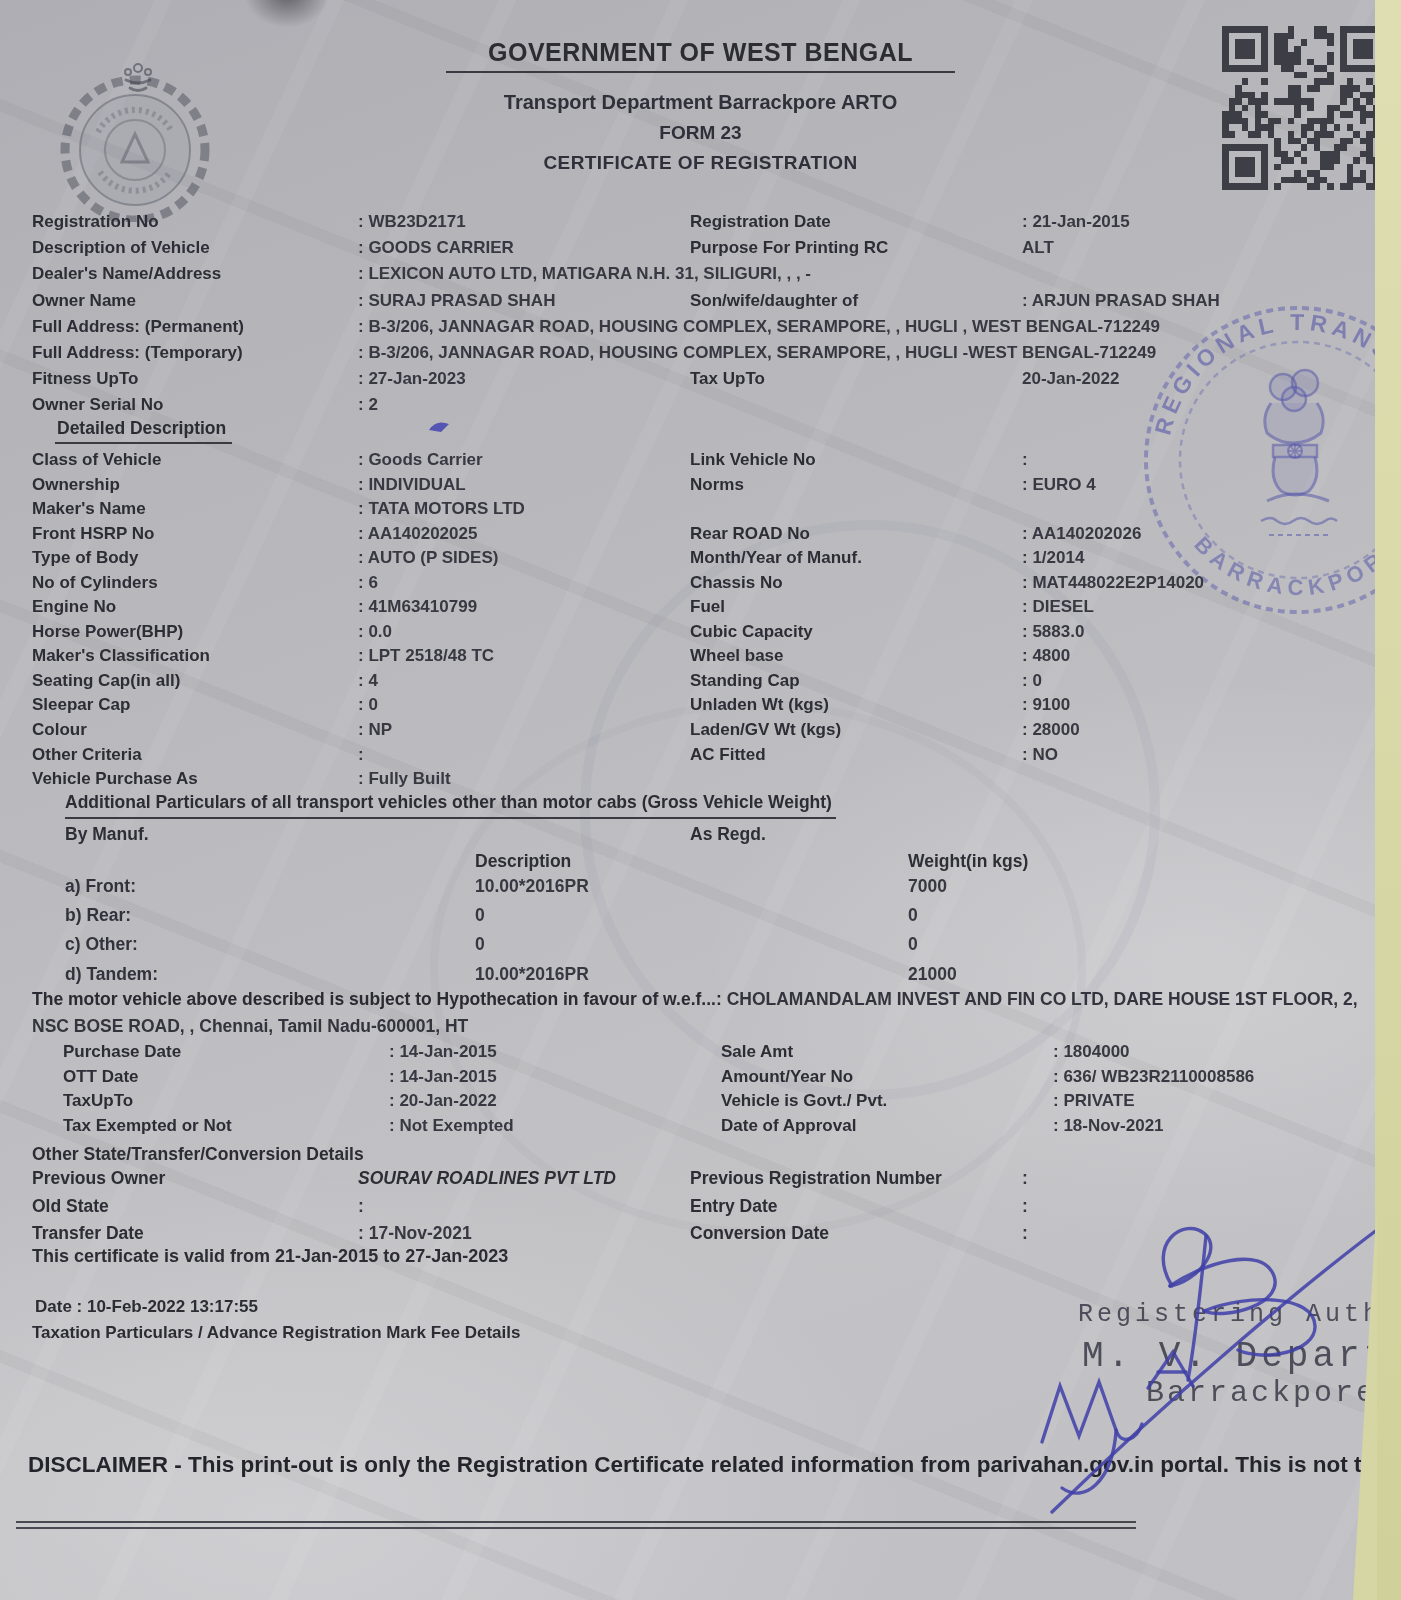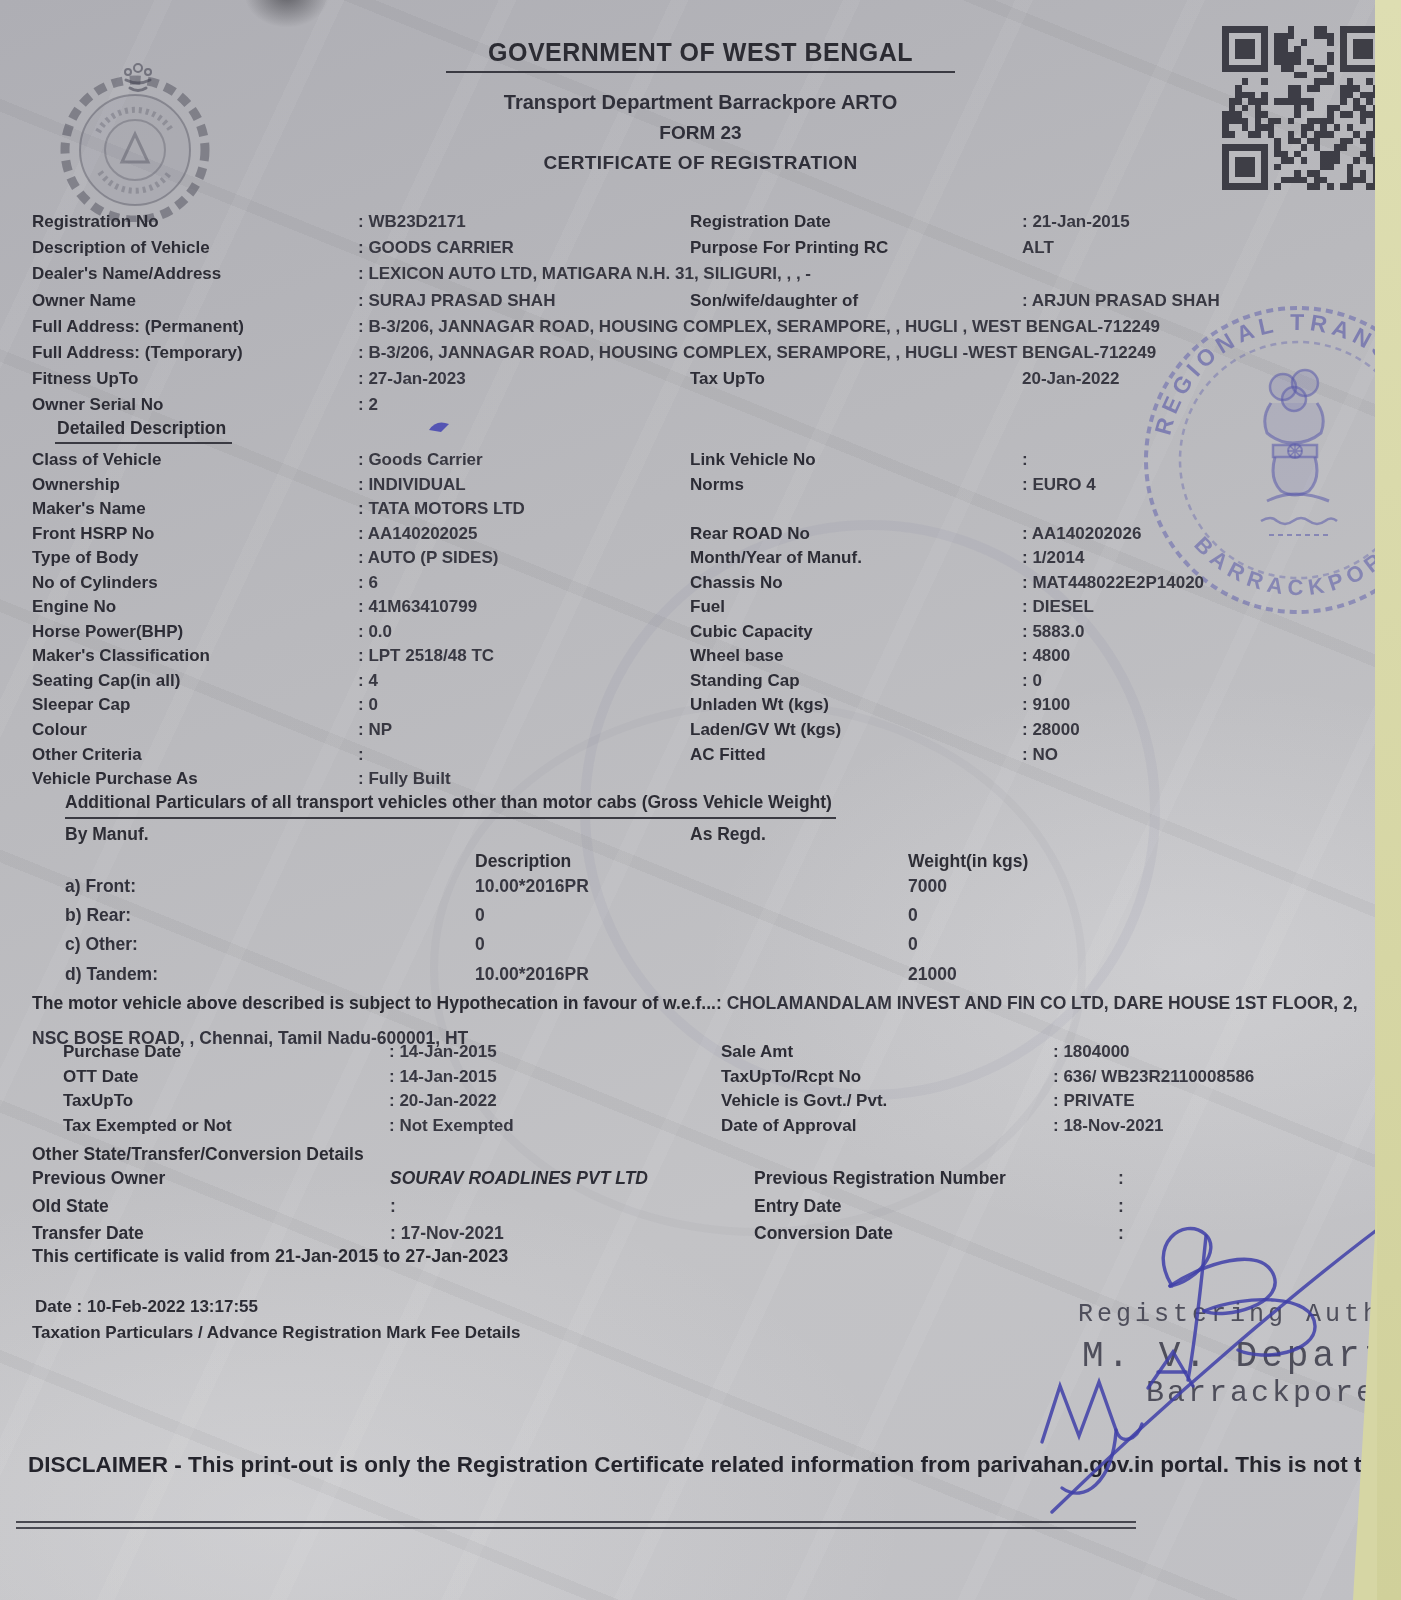--- a/index.html
+++ b/index.html
@@ -40,38 +40,38 @@
   .v1,.v2{font-weight:600;color:#383842;}
   .span3{grid-column:2 / 5;}
   .bold{font-weight:700;color:#2d2d36;font-style:italic;}
   #main-fields{top:212px;font-size:17px;}
   #main-fields .grid-row{height:26.2px;}
   #detailed-rows{top:450px;font-size:17px;}
   #detailed-rows .grid-row{height:24.55px;}
   #purchase-rows{top:1042px;font-size:17px;margin-left:31px;}
   #purchase-rows .grid-row{height:24.6px;}
   #transfer-rows{top:1168px;font-size:17.5px;}
-  #transfer-rows .grid-row{height:27.5px;gap:32px;}
+  #transfer-rows .grid-row{height:27.5px;}
 
   .sec-title{position:absolute;z-index:6;font-weight:700;color:#2c2c34;}
   #detailed-title{left:55px;top:418px;font-size:17.5px;border-bottom:2px solid #3a3a42;padding:0 6px 3px 2px;}
   #additional-title{left:65px;top:792px;font-size:17.5px;border-bottom:2px solid #3a3a42;padding:0 4px 4px 0;}
 
   
   #add-head1{position:absolute;left:48px;top:824px;z-index:6;font-size:17.5px;font-weight:700;
     display:grid;grid-template-columns:642px 1fr;width:1100px;}
   #add-head2{position:absolute;left:65px;top:851px;z-index:6;font-size:17.5px;font-weight:700;
     display:grid;grid-template-columns:410px 433px 1fr;width:1200px;}
   #add-rows{position:absolute;left:65px;top:876px;z-index:6;font-size:17.5px;width:1200px;}
   #add-rows .wrow{display:grid;grid-template-columns:410px 433px 1fr;height:29.2px;}
   .wname{font-weight:600;color:#32323c;}
   .wdesc,.wweight{font-weight:600;color:#383842;}
 
   #hypothecation{position:absolute;left:32px;top:986px;width:1366px;z-index:6;
-    font-size:17.5px;line-height:35px;font-weight:600;color:#34343e;}
+    font-size:17.5px;line-height:27px;font-weight:600;color:#34343e;}
   #hypothecation .lead{font-weight:700;color:#2a2a32;}
 
   #transfer-title{left:32px;top:1144px;font-size:17.5px;}
   #validity{position:absolute;left:32px;top:1246px;z-index:6;font-size:18px;font-weight:700;color:#2c2c34;}
   #print-date{position:absolute;left:35px;top:1297px;z-index:6;font-size:17px;font-weight:700;color:#2c2c34;}
   #taxation{position:absolute;left:32px;top:1323px;z-index:6;font-size:17px;font-weight:700;color:#2c2c34;}
 
   
   .auth-stamp{position:absolute;z-index:7;font-family:"Liberation Mono",monospace;color:rgba(58,58,72,.85);white-space:nowrap;}
   #auth1{left:1078px;top:1300px;font-size:25px;letter-spacing:4px;}
@@ -554,21 +554,21 @@
   <div class="rows" id="purchase-rows">
       <div class="grid-row">
         <span class="l1">Purchase Date</span>
         <span class="v1">: 14-Jan-2015</span>
         <span class="l2">Sale Amt</span>
         <span class="v2">: 1804000</span>
       </div>
       <div class="grid-row">
         <span class="l1">OTT Date</span>
         <span class="v1">: 14-Jan-2015</span>
-        <span class="l2">TaxUpTo/Rcpt No</span>
+        <span class="l2">Amount/Year No</span>
         <span class="v2">: 636/ WB23R2110008586</span>
       </div>
       <div class="grid-row">
         <span class="l1">TaxUpTo</span>
         <span class="v1">: 20-Jan-2022</span>
         <span class="l2">Vehicle is Govt./ Pvt.</span>
         <span class="v2">: PRIVATE</span>
       </div>
       <div class="grid-row">
         <span class="l1">Tax Exempted or Not</span>

